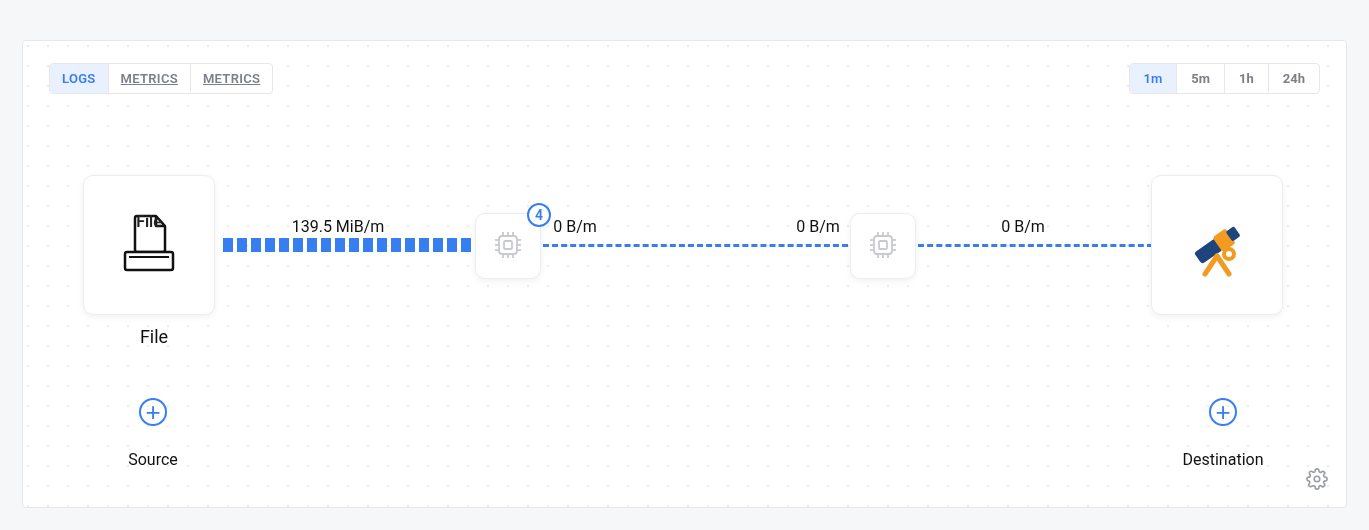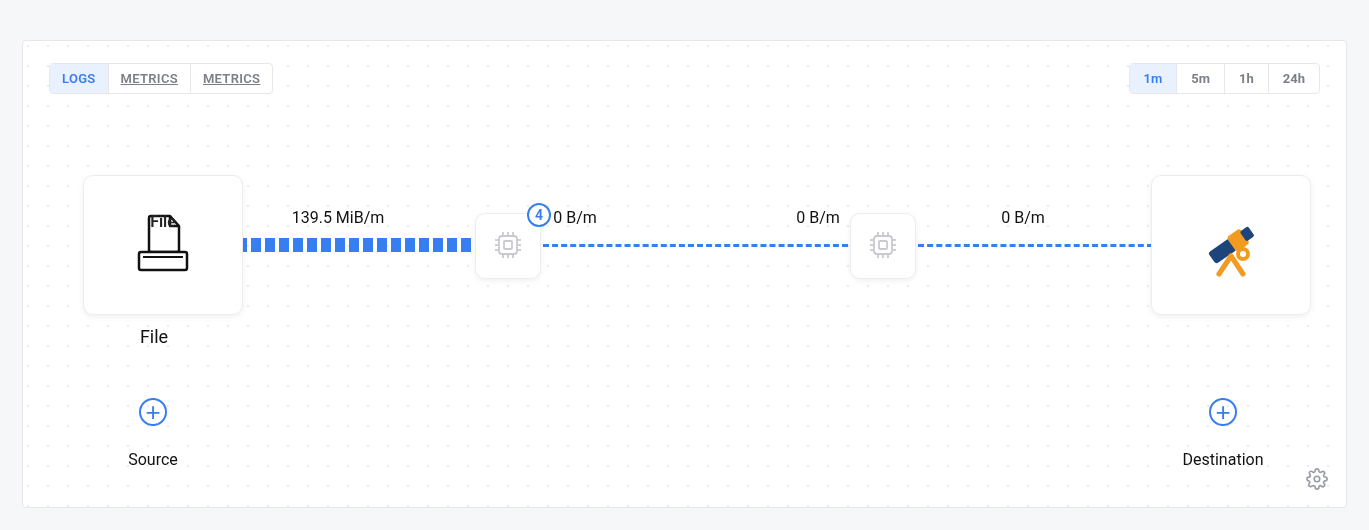--- a/index.html
+++ b/index.html
@@ -79,21 +79,21 @@
   .time-tabs .tab.active{
     background:var(--blue-light);
     color:var(--blue);
     font-weight:600;
   }
   .time-tabs .tab + .tab{border-left:1px solid var(--panel-border);font-weight:bold;}
 
   
   .node-big{
     position:absolute;
-    width:160px; height:140px;
+    width:132px; height:140px;
     background:#fff;
     border:1px solid var(--node-border);
     border-radius:10px;
     box-shadow:var(--node-shadow);
     display:flex; align-items:center; justify-content:center;
     cursor:pointer;
   }
   .node-label{
     position:absolute;
     top:150px; left:0; width:140px;
@@ -136,21 +136,21 @@
   .edge-dashed{
     position:absolute;
     height:0;
     border-top:3px dashed var(--blue);
     top:203px;
   }
   .edge-label{
     position:absolute;
     font-size:16px;
     color:#111;
-    top:167px;
+    top:176px;
     transform:translateX(-50%);
     white-space:nowrap;
   }
 
   
   .add-group{position:absolute; text-align:center;}
   .add-circle{
     width:28px; height:28px;
     border-radius:50%;
     border:2px solid var(--blue);

